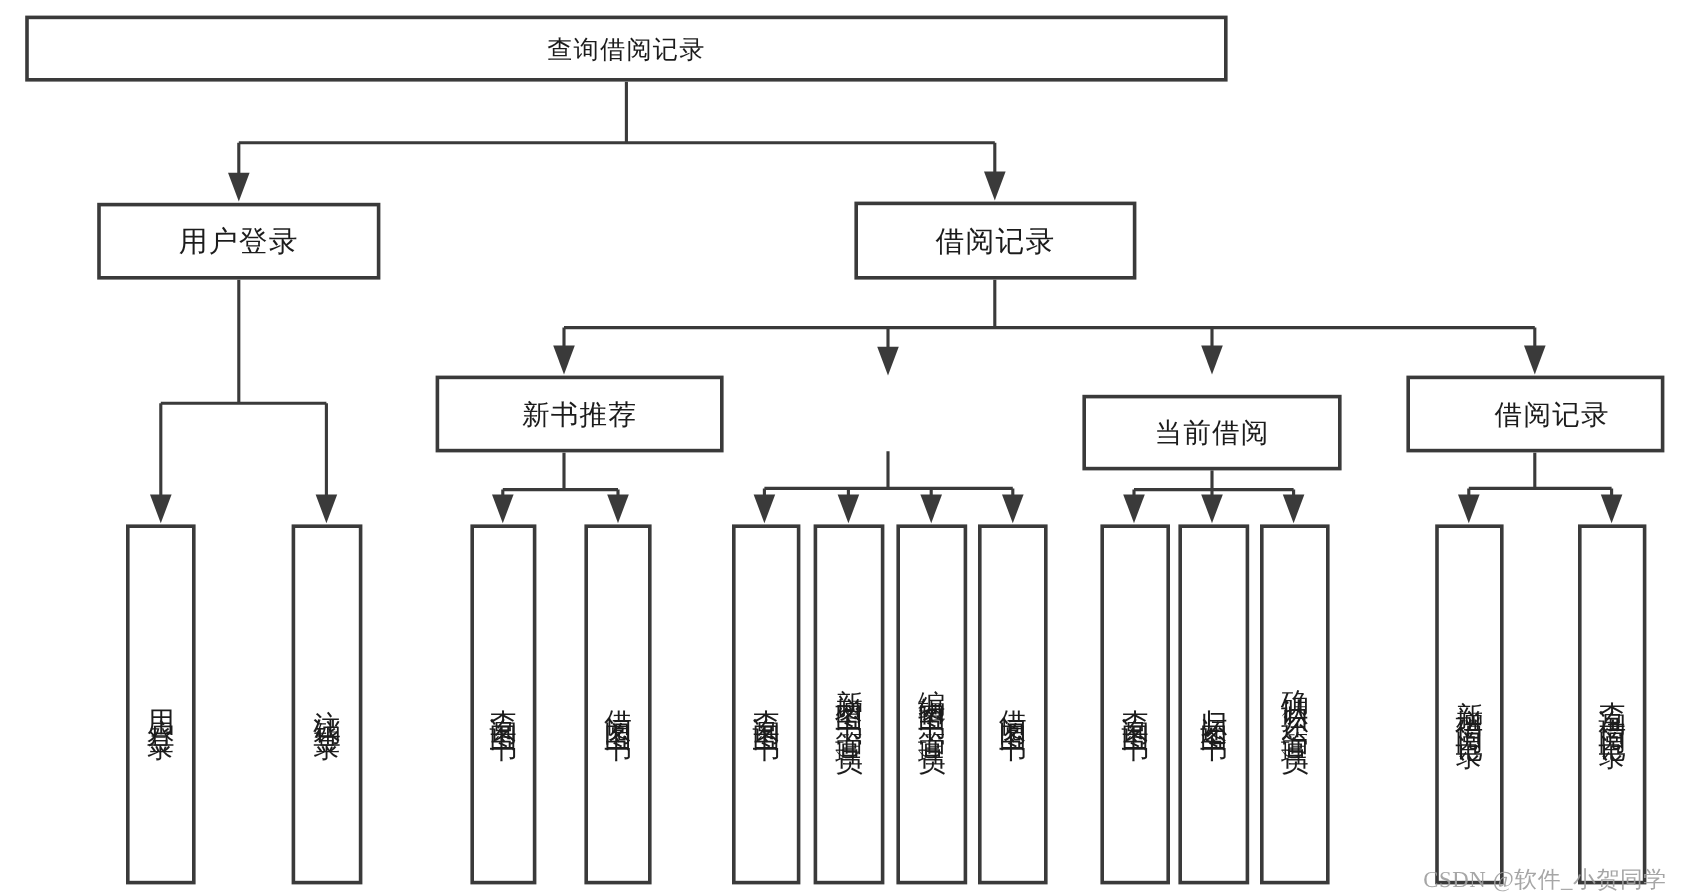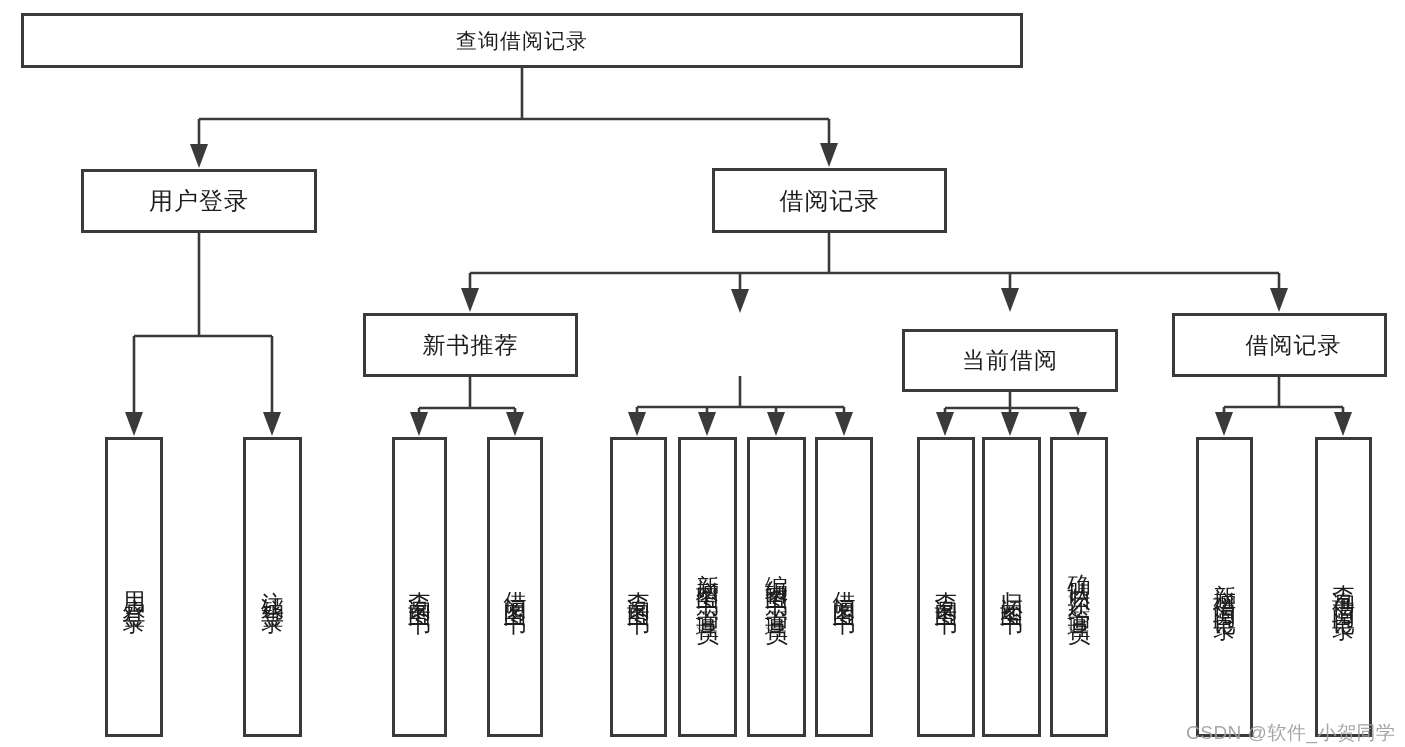--- a/index.html
+++ b/index.html
@@ -8,21 +8,21 @@
   #connectors{position:absolute;left:0;top:0;z-index:1;}
   .node{position:absolute;box-sizing:border-box;border:3px solid #3a3a3a;background:#ffffff;
         display:flex;align-items:center;justify-content:center;z-index:2;}
   .hlabel{color:#1c1c1c;letter-spacing:1px;white-space:nowrap;}
   .root .hlabel{font-size:21px;}
   .lvl2 .hlabel{font-size:24px;}
   .lvl3 .hlabel{font-size:23px;}
   .leaf{z-index:2;}
   .vlabel{writing-mode:vertical-rl;color:#1c1c1c;font-size:23px;letter-spacing:7px;line-height:1;}
   .watermark{position:absolute;left:1186px;top:720px;z-index:5;font-size:19px;
-             color:rgba(158,158,158,0.92);white-space:nowrap;letter-spacing:0.5px;}
+             color:rgba(158,158,158,0.92);white-space:nowrap;letter-spacing:0.5px;font-family:Liberation Serif, serif;}
 </style>
 </head>
 <body>
 
 <div id="stage">
 
   <svg id="connectors" width="1405" height="747" viewBox="0 0 1405 747">
     <g stroke="#3a3a3a" stroke-width="2.6" fill="none">
       <path d="M522,68 V119 M199,119 H829 M199,119 V147 M829,119 V146"></path>
       <path d="M199,233 V336 M134,336 H272 M134,336 V415 M272,336 V415"></path>
@@ -59,21 +59,21 @@
     <span class="hlabel">查询借阅记录</span>
   </div>
 
   <div class="node lvl2" style="left:81px;top:169px;width:236px;height:64px;">
     <span class="hlabel">用户登录</span>
   </div>
   <div class="node lvl2" style="left:712px;top:168px;width:235px;height:65px;">
     <span class="hlabel">借阅记录</span>
   </div>
 
-  <div class="node lvl3" style="left:363px;top:313px;width:215px;height:64px;text-align:center;">
+  <div class="node lvl3" style="left:363px;top:313px;width:240px;height:64px;text-align:center;">
     <span class="hlabel">新书推荐</span>
   </div>
   <div class="node lvl3" style="left:902px;top:313px;width:216px;height:63px;margin-top:16px;">
     <span class="hlabel">当前借阅</span>
   </div>
   <div class="node lvl3" style="left:1172px;top:313px;width:215px;height:64px;padding-left:28px;">
     <span class="hlabel">借阅记录</span>
   </div>
 
   <div class="node leaf" style="left:105px;top:437px;width:58px;height:300px;">

